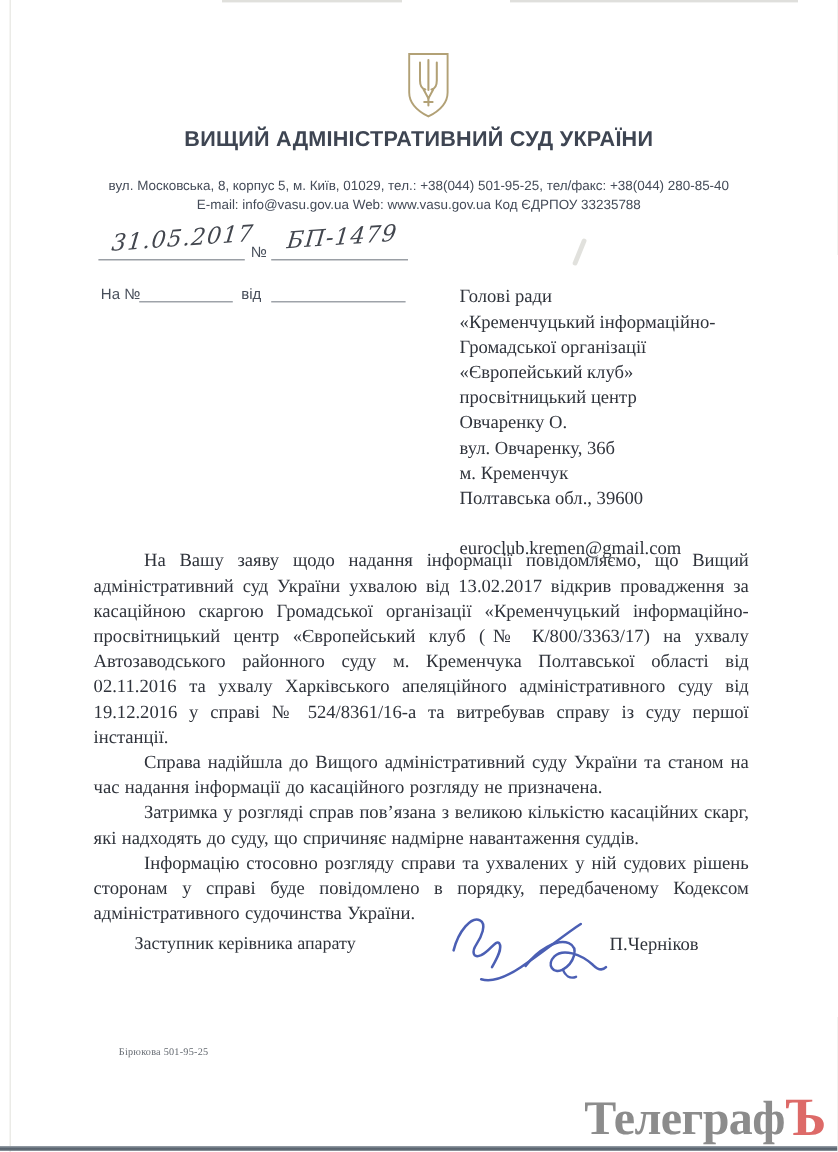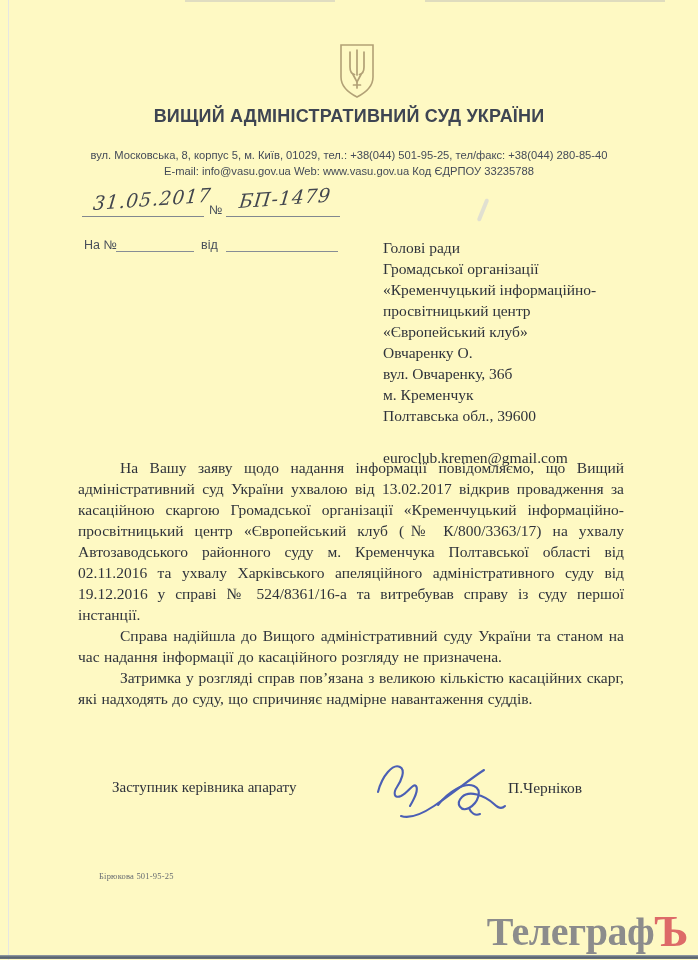--- a/index.html
+++ b/index.html
@@ -1,20 +1,20 @@
 <!DOCTYPE html>
 <html><head>
 <meta charset="utf-8">
 <style>
   html,body{margin:0;padding:0;background:#e8e8e6;}
   .page{
     position:relative;
     width:698px;height:960px;
     margin:0 auto;
-    background:#fef9c3;
+    background:#ffffff;
     font-family:"Liberation Serif", serif;
     color:#2f333b;
     overflow:hidden;
   }
   
   .noise-top-1{position:absolute;left:185px;top:0;width:150px;height:2px;background:#c6c6c0;opacity:.55;}
   .noise-top-2{position:absolute;left:425px;top:0;width:240px;height:2px;background:#c0c0ba;opacity:.5;}
   .edge-left{position:absolute;left:8px;top:0;width:1px;height:100%;background:#e6e6e1;}
   .smudge{position:absolute;left:481px;top:198px;width:4px;height:24px;background:#d9d9d4;transform:rotate(22deg);border-radius:2px;opacity:.8;}
 
@@ -134,35 +134,36 @@
   <div class="hand hand-number">БП-1479</div>
   <div class="uline uline-number"></div>
 
   <div class="ref-label lbl-na">На №</div>
   <div class="uline uline-na"></div>
   <div class="ref-label lbl-vid">від</div>
   <div class="uline uline-vid"></div>
 
   <div class="recipient">
     <div>Голові ради</div>
+    <div>«Кременчуцький інформаційно-</div>
     <div>Громадської організації</div>
-    <div>«Кременчуцький інформаційно-</div>
+    <div>«Європейський клуб»</div>
     <div>просвітницький центр</div>
-    <div>«Європейський клуб»</div>
     <div>Овчаренку О.</div>
     <div>вул. Овчаренку, 36б</div>
     <div>м. Кременчук</div>
     <div>Полтавська обл., 39600</div>
     <div class="email">euroclub.kremen@gmail.com</div>
   </div>
 
   <div class="letter-body">
     <p>На Вашу заяву щодо надання інформації повідомляємо, що Вищий адміністративний суд України ухвалою від 13.02.2017 відкрив провадження за касаційною скаргою Громадської організації «Кременчуцький інформаційно-просвітницький центр «Європейський клуб (№ К/800/3363/17) на ухвалу Автозаводського районного суду м. Кременчука Полтавської області від 02.11.2016 та ухвалу Харківського апеляційного адміністративного суду від 19.12.2016 у справі № 524/8361/16-а та витребував справу із суду першої інстанції.</p>
     <p>Справа надійшла до Вищого адміністративний суду України та станом на час  надання інформації до касаційного розгляду не призначена.</p>
     <p>Затримка у розгляді справ пов’язана з великою кількістю касаційних скарг, які надходять до суду, що спричиняє надмірне навантаження суддів.</p>
+    <p>Інформацію стосовно розгляду справи та ухвалених у ній судових рішень сторонам у справі буде повідомлено в порядку, передбаченому Кодексом адміністративного судочинства України.</p>
   </div>
 
   <div class="sig-position">Заступник керівника апарату</div>
   <svg class="sig-scribble" viewBox="0 0 138 74">
     <g fill="none" stroke="#4b5fb4" stroke-width="2.1" stroke-linecap="round">
       <path d="M6 42 C10 26 21 13 28 17 C34 20 29 31 25 37 C21 43 22 49 29 46 C37 42 41 33 44 36 C47 40 42 49 38 56"></path>
       <path d="M112 20 C98 29 80 44 62 56 C50 64 38 69 29 66"></path>
       <path d="M66 55 C76 42 92 32 102 36 C111 40 106 53 97 58 C89 62 83 54 90 47 C97 40 112 45 122 54 C126 58 130 59 133 56"></path>
       <path d="M97 58 C99 63 103 66 108 64"></path>
     </g>

